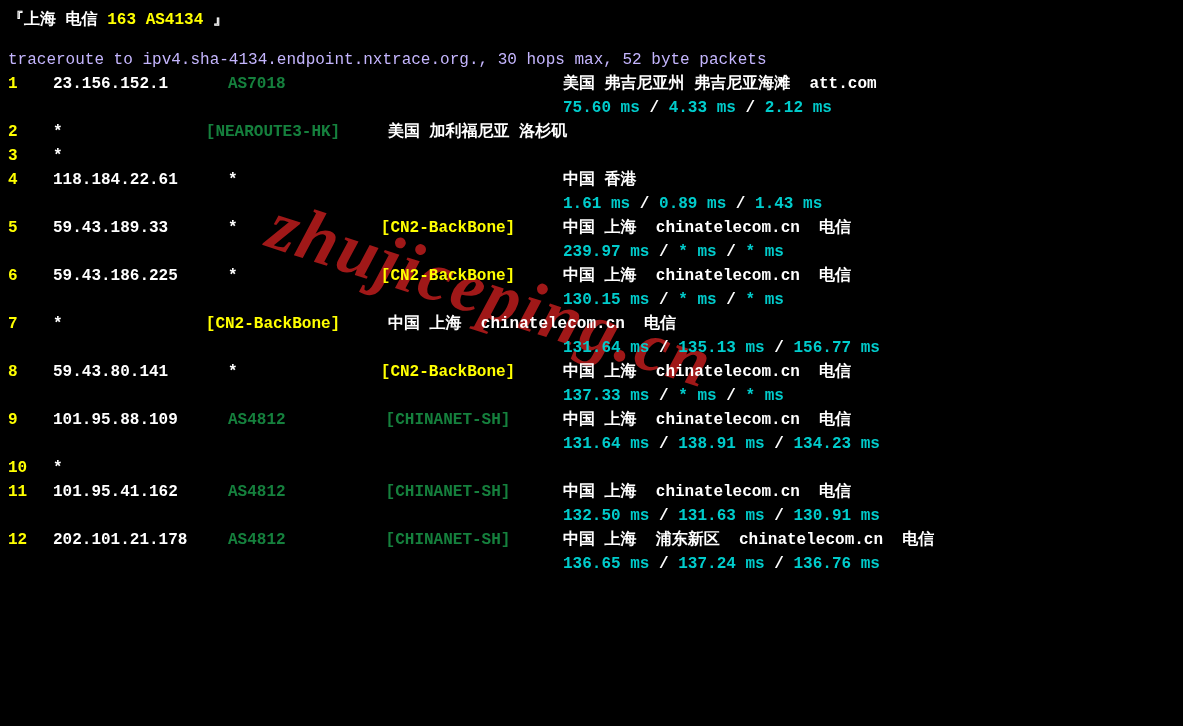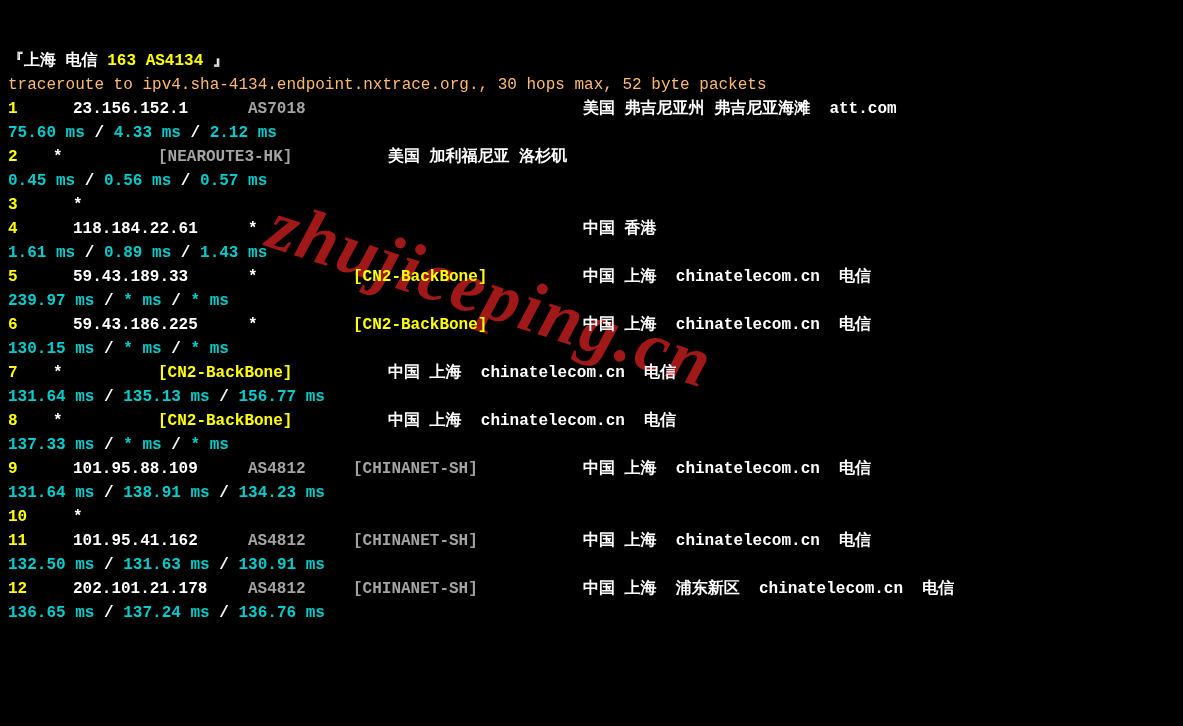--- a/index.html
+++ b/index.html
@@ -8,39 +8,38 @@
       color: #fff;
       font-family: 'Courier New', Consolas, monospace;
       font-size: 16px;
       line-height: 1.5;
       padding: 8px;
       width: 1183px;
       height: 726px;
       overflow: hidden;
       position: relative;
     }
-    .header-line { white-space: pre; margin-top: 41px; }
+    .header-line { white-space: pre; }
     .white { color: #ffffff; font-weight: bold; }
     .yellow { color: #ffff00; font-weight: bold; }
-    .green { color: #a3a3a3; font-weight: bold; }
+    .green { color: #15803d; font-weight: bold; }
     .cyan { color: #00cccc; font-weight: bold; }
-    .gray { color: #fdba74; }
+    .gray { color: #c4b5fd; margin-top: 16px; }
     .row {
       display: flex;
       white-space: pre;
     }
     .col-hop { width: 45px; flex-shrink: 0; }
-    .col-ip { width: 175px; flex-shrink: 0; margin-left: 20px; }
+    .col-ip { width: 175px; flex-shrink: 0; }
     .col-asn { width: 105px; flex-shrink: 0; }
-    .col-network { width: 230px; flex-shrink: 0; }
+    .col-network { width: 230px; flex-shrink: 0; text-align: center; }
     .col-location { flex: 1; }
     .timing-row {
       display: flex;
       white-space: pre;
-      flex-direction: column;
     }
     .timing-indent { width: 555px; flex-shrink: 0; }
     .timing-text { flex: 1; }
     .watermark {
       position: absolute;
       top: 240px;
       left: 260px;
       font-family: Georgia, serif;
       font-size: 72px;
       font-style: italic;
@@ -61,31 +60,31 @@
 <div class="content">
 
   <div class="header-line"><span class="white">『</span><span class="white">上海</span> <span class="white">电信</span> <span class="yellow">163</span> <span class="yellow">AS4134</span> <span class="white">』</span></div>
 
   <div class="gray">traceroute to ipv4.sha-4134.endpoint.nxtrace.org., 30 hops max, 52 byte packets</div>
 
   <div id="hops-container">
       <div class="row"><span class="col-hop yellow">1</span><span class="col-ip white">23.156.152.1</span><span class="col-asn green">AS7018</span><span class="col-network white"></span><span class="col-location white">美国 弗吉尼亚州 弗吉尼亚海滩  att.com</span></div>
       <div class="timing-row"><span class="timing-indent"></span><span class="timing-text"><span class="cyan">75.60 ms</span><span class="white"> / </span><span class="cyan">4.33 ms</span><span class="white"> / </span><span class="cyan">2.12 ms</span></span></div>
       <div class="row"><span class="col-hop yellow">2</span><span class="col-asn white">*</span><span class="col-network green">[NEAROUTE3-HK]</span><span class="col-location white">美国 加利福尼亚 洛杉矶</span></div>
-      <div class="timing-row"><span class="timing-indent"></span><span class="timing-text"><span class="cyan">0.45 ms</span><span class="white"> / </span><span class="cyan">0.56 ms</span><span class="white"> / </span><span class="cyan">0.57 ms</span></span></div>
+      <div class="timing-row"><span class="timing-indent"></span></div>
       <div class="row"><span class="col-hop yellow">3</span><span class="col-ip white">*</span><span class="col-asn white"></span><span class="col-network white"></span><span class="col-location white"></span></div>
       <div class="row"><span class="col-hop yellow">4</span><span class="col-ip white">118.184.22.61</span><span class="col-asn white">*</span><span class="col-network white"></span><span class="col-location white">中国 香港</span></div>
       <div class="timing-row"><span class="timing-indent"></span><span class="timing-text"><span class="cyan">1.61 ms</span><span class="white"> / </span><span class="cyan">0.89 ms</span><span class="white"> / </span><span class="cyan">1.43 ms</span></span></div>
       <div class="row"><span class="col-hop yellow">5</span><span class="col-ip white">59.43.189.33</span><span class="col-asn white">*</span><span class="col-network yellow">[CN2-BackBone]</span><span class="col-location white">中国 上海  chinatelecom.cn  电信</span></div>
       <div class="timing-row"><span class="timing-indent"></span><span class="timing-text"><span class="cyan">239.97 ms</span><span class="white"> / </span><span class="cyan">* ms</span><span class="white"> / </span><span class="cyan">* ms</span></span></div>
       <div class="row"><span class="col-hop yellow">6</span><span class="col-ip white">59.43.186.225</span><span class="col-asn white">*</span><span class="col-network yellow">[CN2-BackBone]</span><span class="col-location white">中国 上海  chinatelecom.cn  电信</span></div>
       <div class="timing-row"><span class="timing-indent"></span><span class="timing-text"><span class="cyan">130.15 ms</span><span class="white"> / </span><span class="cyan">* ms</span><span class="white"> / </span><span class="cyan">* ms</span></span></div>
       <div class="row"><span class="col-hop yellow">7</span><span class="col-asn white">*</span><span class="col-network yellow">[CN2-BackBone]</span><span class="col-location white">中国 上海  chinatelecom.cn  电信</span></div>
       <div class="timing-row"><span class="timing-indent"></span><span class="timing-text"><span class="cyan">131.64 ms</span><span class="white"> / </span><span class="cyan">135.13 ms</span><span class="white"> / </span><span class="cyan">156.77 ms</span></span></div>
-      <div class="row"><span class="col-hop yellow">8</span><span class="col-asn white">*</span><span class="col-network yellow">[CN2-BackBone]</span><span class="col-location white">中国 上海  chinatelecom.cn  电信</span></div>
+      <div class="row"><span class="col-hop yellow">8</span><span class="col-ip white">59.43.80.141</span><span class="col-asn white">*</span><span class="col-network yellow">[CN2-BackBone]</span><span class="col-location white">中国 上海  chinatelecom.cn  电信</span></div>
       <div class="timing-row"><span class="timing-indent"></span><span class="timing-text"><span class="cyan">137.33 ms</span><span class="white"> / </span><span class="cyan">* ms</span><span class="white"> / </span><span class="cyan">* ms</span></span></div>
       <div class="row"><span class="col-hop yellow">9</span><span class="col-ip white">101.95.88.109</span><span class="col-asn green">AS4812</span><span class="col-network green">[CHINANET-SH]</span><span class="col-location white">中国 上海  chinatelecom.cn  电信</span></div>
       <div class="timing-row"><span class="timing-indent"></span><span class="timing-text"><span class="cyan">131.64 ms</span><span class="white"> / </span><span class="cyan">138.91 ms</span><span class="white"> / </span><span class="cyan">134.23 ms</span></span></div>
       <div class="row"><span class="col-hop yellow">10</span><span class="col-ip white">*</span><span class="col-asn white"></span><span class="col-network white"></span><span class="col-location white"></span></div>
       <div class="row"><span class="col-hop yellow">11</span><span class="col-ip white">101.95.41.162</span><span class="col-asn green">AS4812</span><span class="col-network green">[CHINANET-SH]</span><span class="col-location white">中国 上海  chinatelecom.cn  电信</span></div>
       <div class="timing-row"><span class="timing-indent"></span><span class="timing-text"><span class="cyan">132.50 ms</span><span class="white"> / </span><span class="cyan">131.63 ms</span><span class="white"> / </span><span class="cyan">130.91 ms</span></span></div>
       <div class="row"><span class="col-hop yellow">12</span><span class="col-ip white">202.101.21.178</span><span class="col-asn green">AS4812</span><span class="col-network green">[CHINANET-SH]</span><span class="col-location white">中国 上海  浦东新区  chinatelecom.cn  电信</span></div>
       <div class="timing-row"><span class="timing-indent"></span><span class="timing-text"><span class="cyan">136.65 ms</span><span class="white"> / </span><span class="cyan">137.24 ms</span><span class="white"> / </span><span class="cyan">136.76 ms</span></span></div>
     </div>
 

